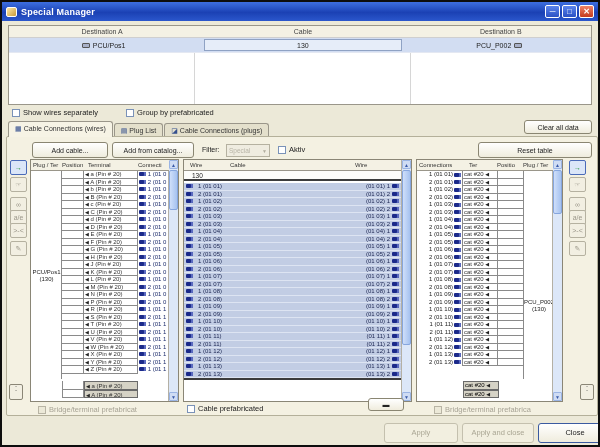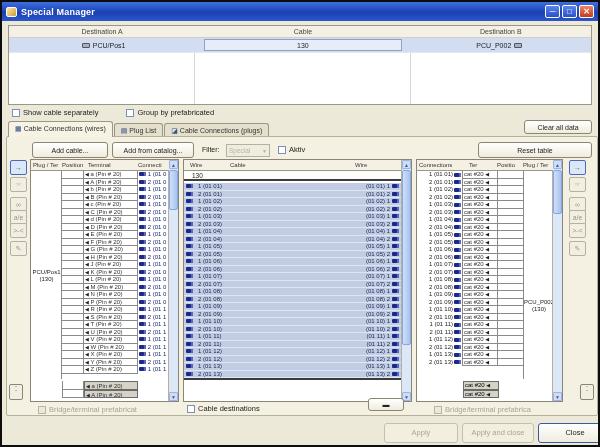--- a/index.html
+++ b/index.html
@@ -158,21 +158,21 @@
       <span class="tt-cell w-b">
         <span>PCU_P002</span>
         <span class="plug-glyph"></span>
       </span>
     </div>
   </div>
 
   <div class="checkrow">
     <span class="cb">
       <span class="box"></span>
-      <span>Show cable separately</span>
+      <span>Show wires separately</span>
     </span>
     <span class="cb">
       <span class="box"></span>
       <span>Group by prefabricated</span>
     </span>
   </div>
 
   <div class="tabs">
     <span class="tab active">
       <span class="ticon">▦</span><span>Cable Connections (wires)</span>
@@ -624,21 +624,21 @@
     </div>
     <div class="mbotline" style="top:218px;"></div>
     <div class="vscroll">
       <span class="sarr up">▲</span>
       <span class="sthumb" style="top:10px;height:175px;"></span>
       <span class="sarr down">▼</span>
     </div>
   </div>
   <span class="cb" style="position:absolute;left:185px;top:402px;z-index:3;">
     <span class="box"></span>
-    <span>Cable destinations</span>
+    <span>Cable prefabricated</span>
   </span>
   <div class="btn dash-btn">▬</div>
 
   <div class="dtable" style="left:414px;top:157px;width:147px;height:243px;">
     <div class="dheader" style="width:136px;">
       <span style="width:44px;padding-left:2px;">Connections</span>
       <span style="width:36px;padding-left:8px;">Ter</span>
       <span style="width:26px;">Positio</span>
       <span style="width:30px;">Plug / Ter</span>
     </div>

